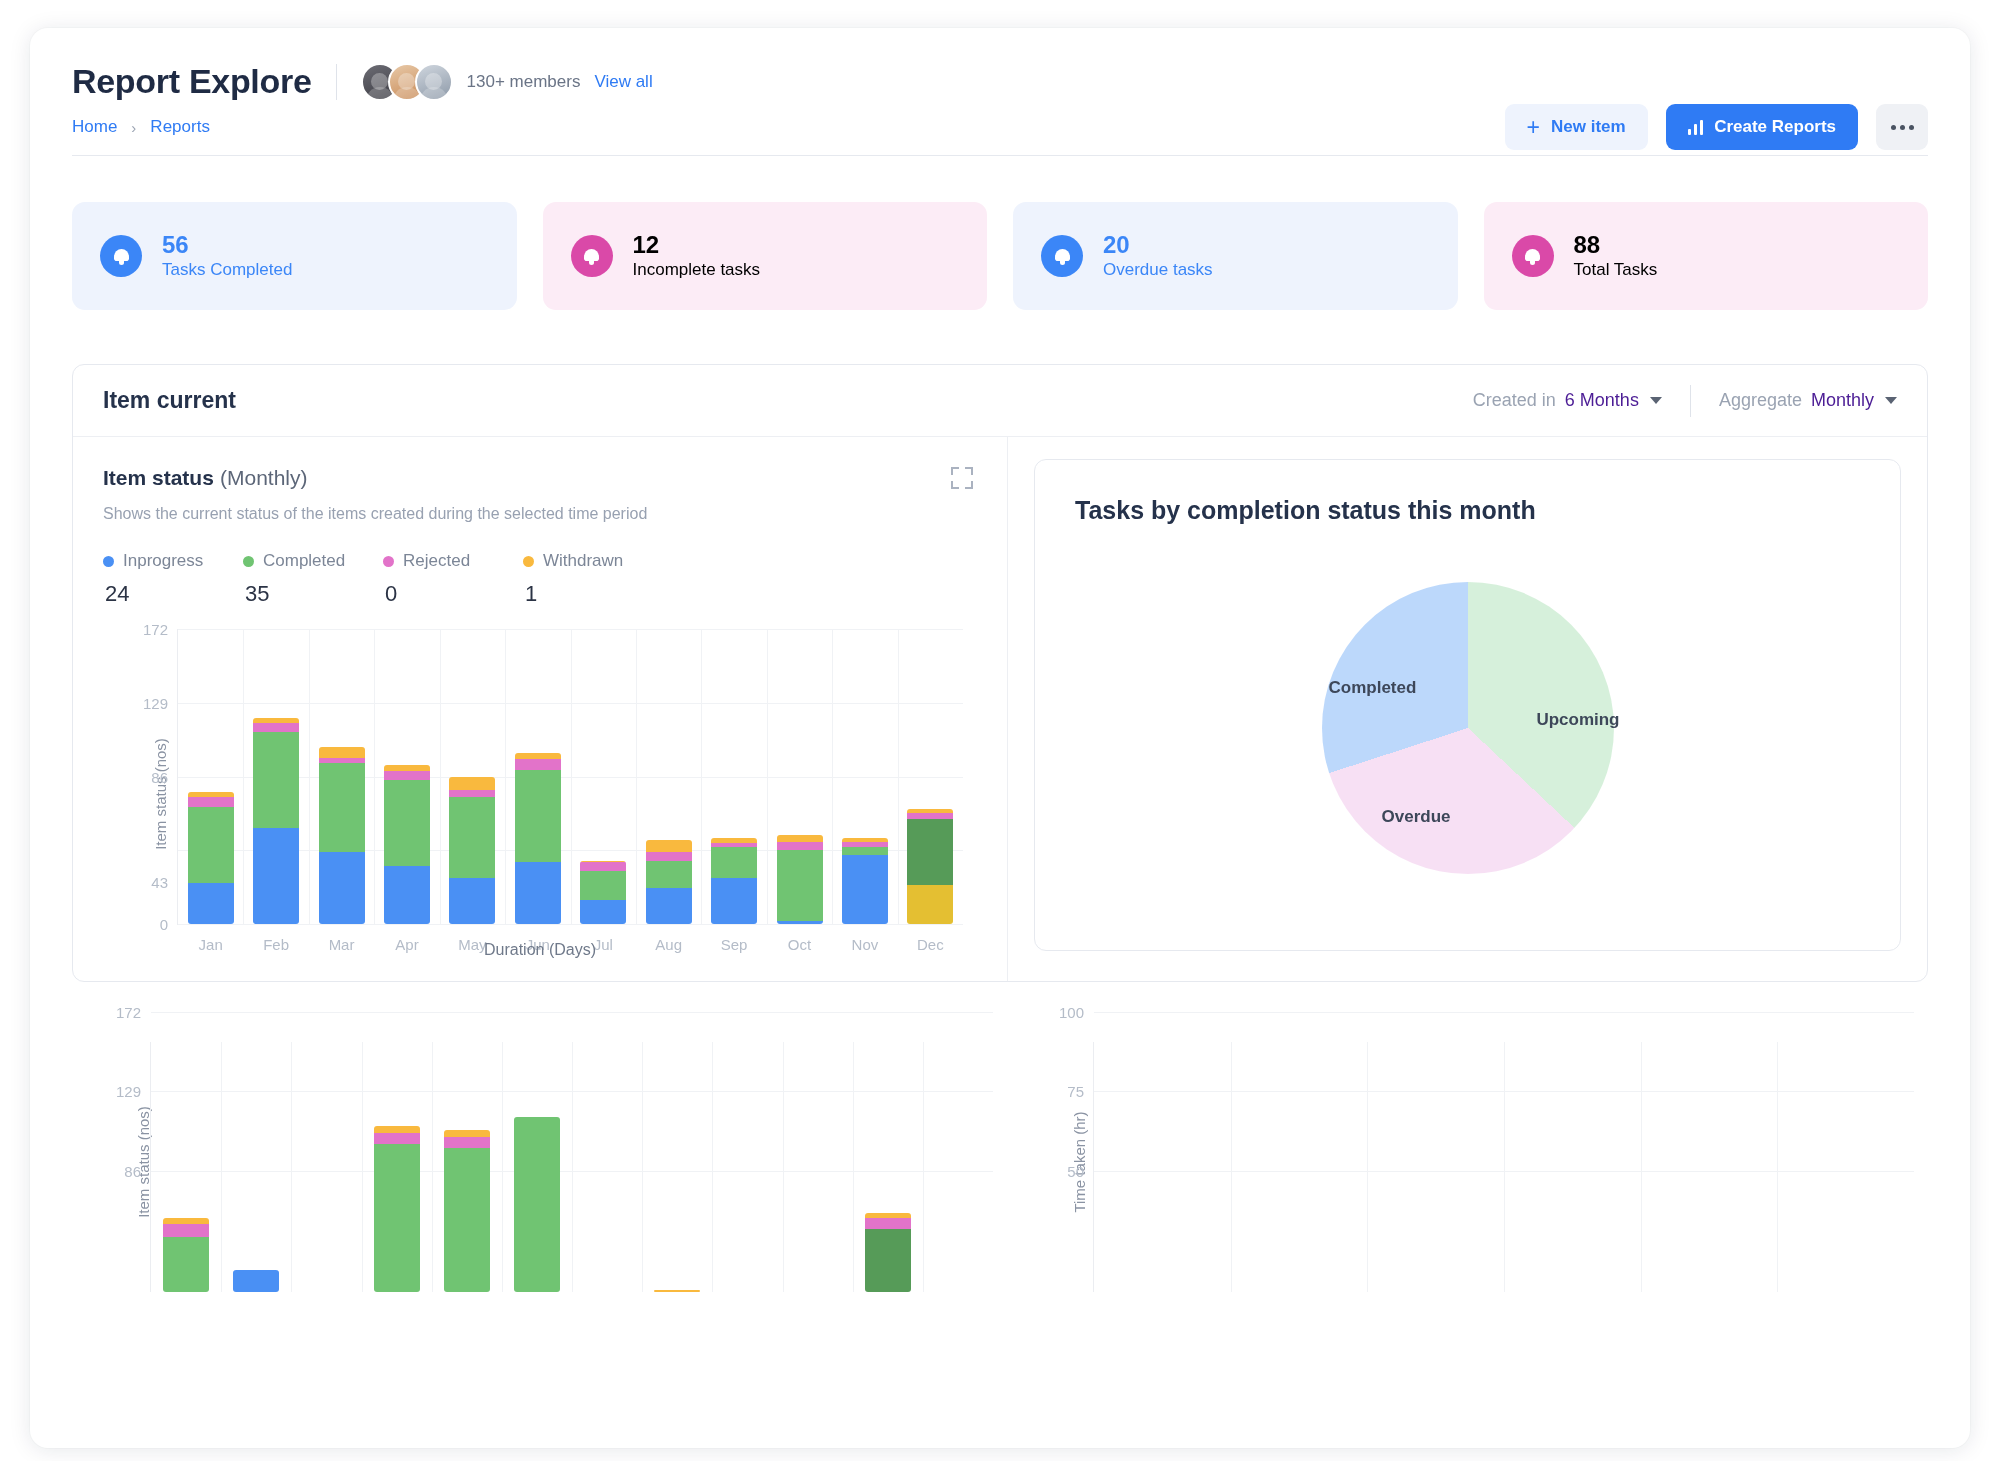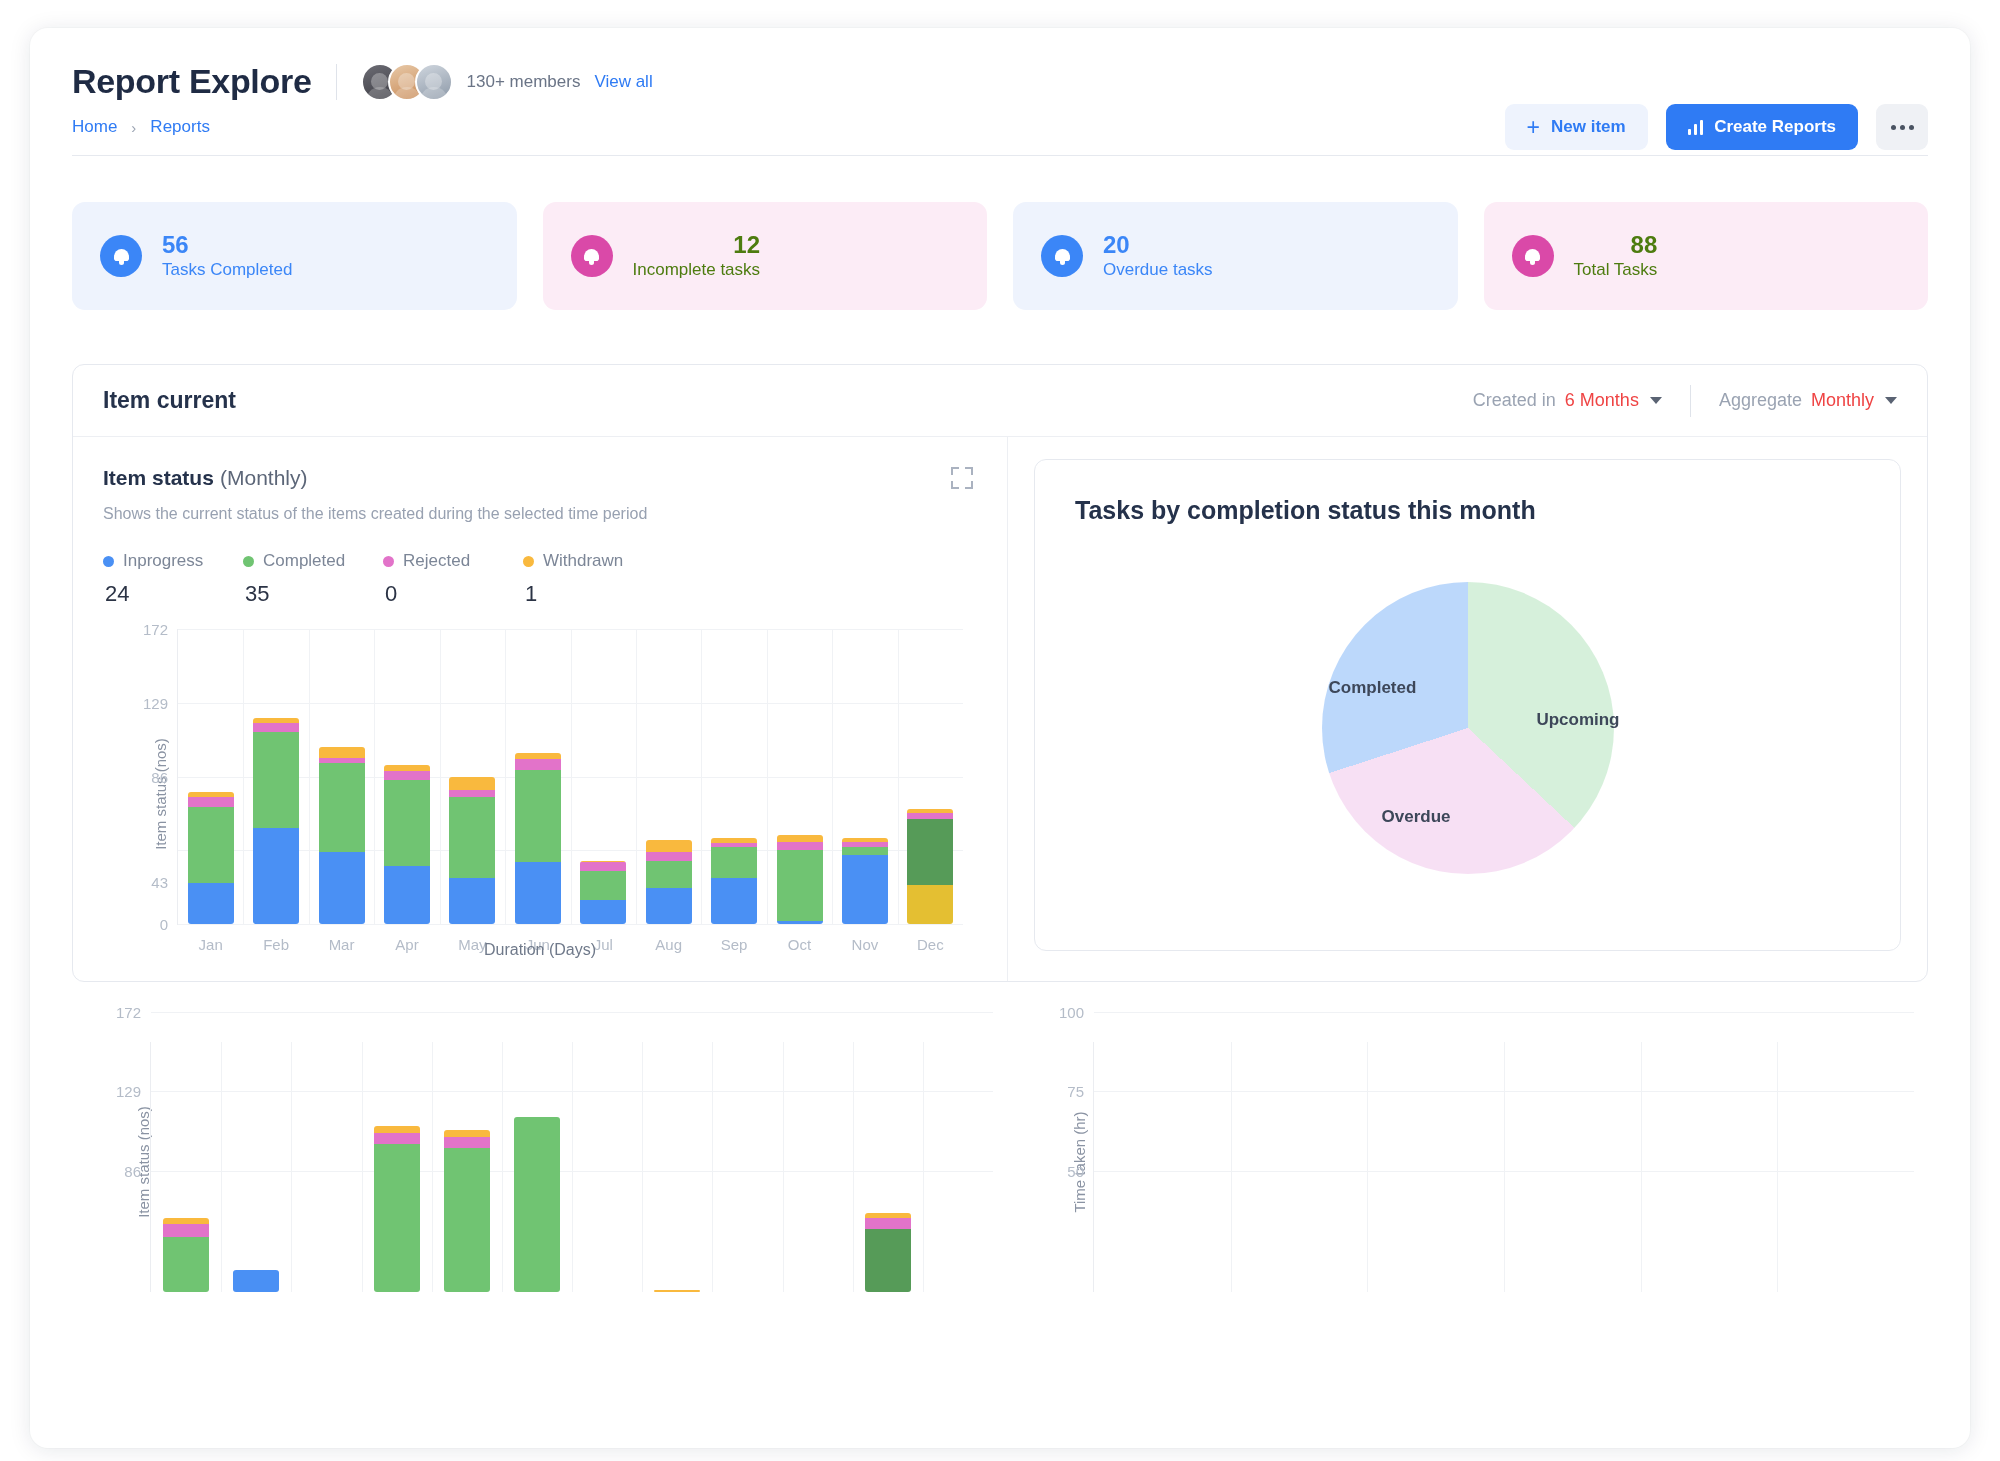--- a/index.html
+++ b/index.html
@@ -129,40 +129,40 @@
     border-radius: 8px 8px 3px 3px;
   }
   .bell::after {
     content:""; position:absolute; left:5px; bottom:-1px;
     width:5px; height:4px; background:#fff; border-radius:0 0 3px 3px;
   }
   .kpi-text { display:flex; flex-direction: column; gap: 2px; }
   .kpi-num { font-size: 24px; font-weight: 700; line-height: 1.1; }
   .kpi-lab { font-size: 17px; font-weight: 400; }
   .kpi.blue .kpi-num, .kpi.blue .kpi-lab { color: #3b86f7; }
-  .kpi.pink .kpi-num, .kpi.pink .kpi-lab { color: #4d7c0f; text-align: right; }
+  .kpi.pink .kpi-num, .kpi.pink .kpi-lab { color: #000000; }
 
   
   .metrics-panel {
     margin: 54px 42px 0 42px;
     border: 1px solid #e6e9ef;
     border-radius: 12px;
     overflow: hidden;
     background: #fff;
   }
   .metrics-head {
     height: 72px; display:flex; align-items:center;
     justify-content: space-between;
     padding: 0 30px; border-bottom: 1px solid #edeff3;
   }
   .metrics-title { font-size: 23px; font-weight: 600; color:#25324b; }
   .metrics-controls { display:flex; align-items:center; gap: 0; }
   .ctrl { display:flex; align-items:center; gap: 9px; font-size:18px; }
   .ctrl .lbl { color:#9aa3b2; }
-  .ctrl .val { color:#ef4444; font-weight:500; cursor:pointer; }
+  .ctrl .val { color:#4c1d95; font-weight:500; cursor:pointer; }
   .caret { width:0;height:0;border-left:6px solid transparent;
            border-right:6px solid transparent;border-top:7px solid #5a6373;
            margin-left:2px; }
   .ctrl-sep { width:1px; height:32px; background:#dfe3ea; margin: 0 28px; }
 
   .metrics-body { display:flex; padding: 0; }
   .chart-left {
     flex: 0 0 935px;
     padding: 28px 30px 22px 30px;
     border-right: 1px solid #edeff3;

